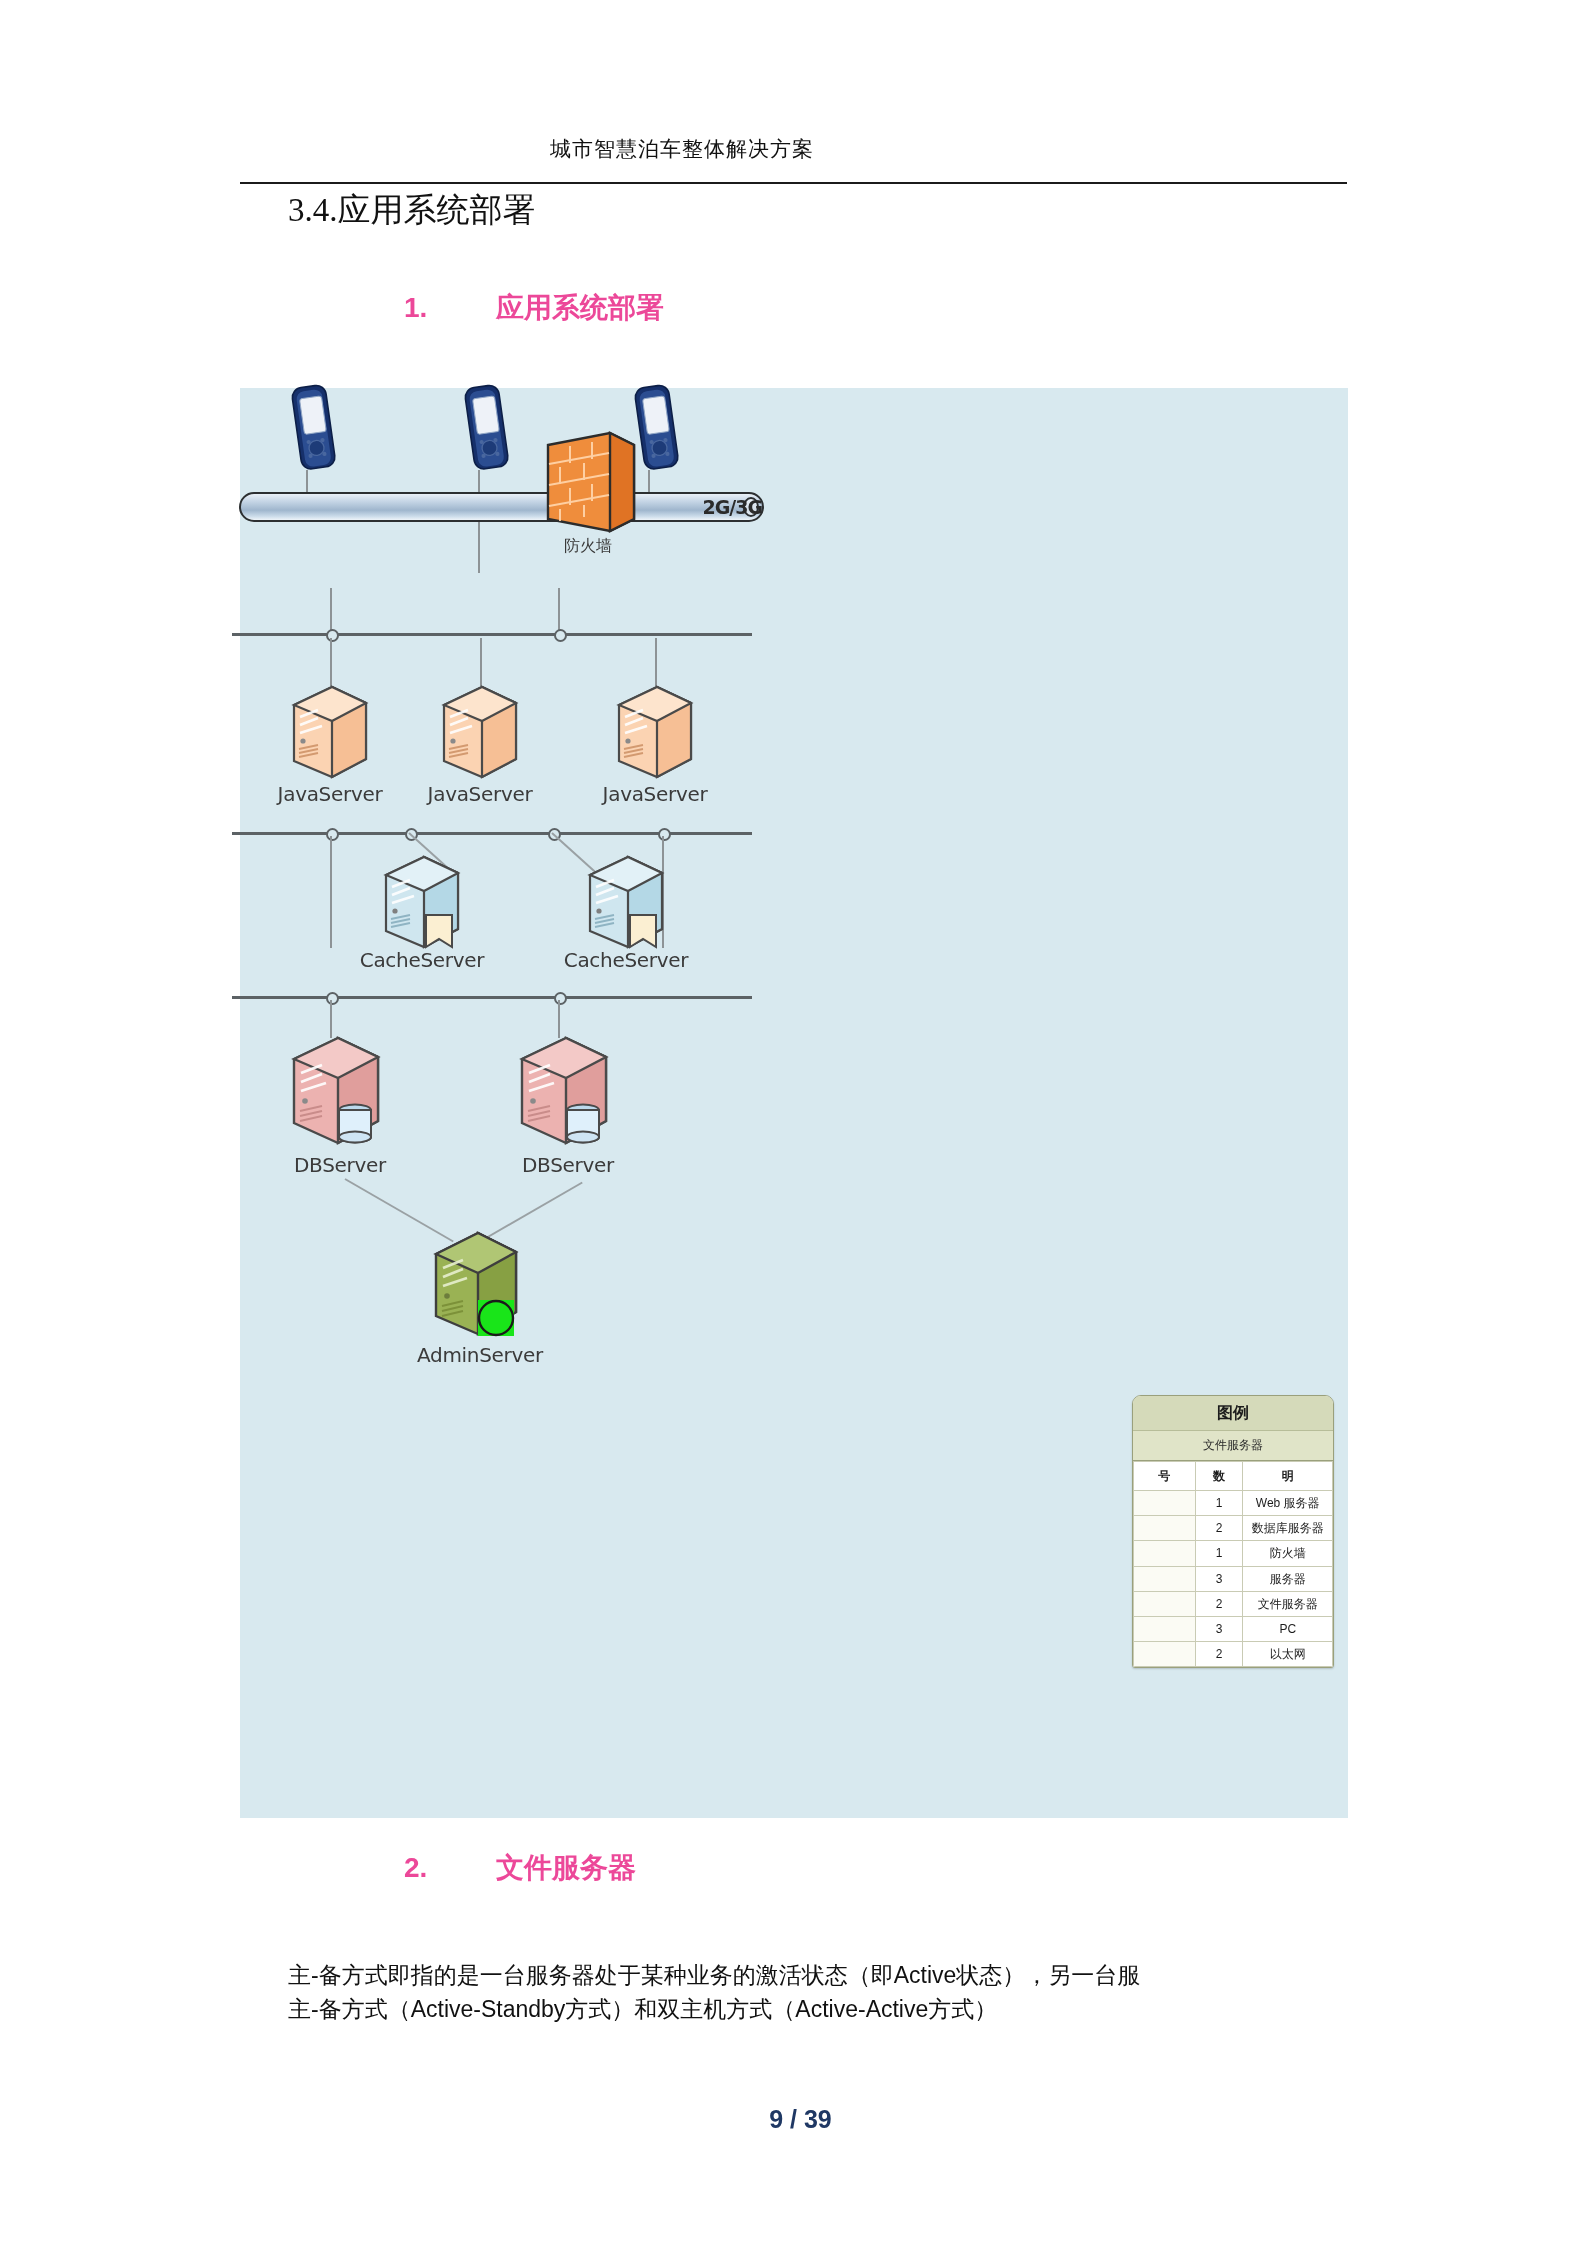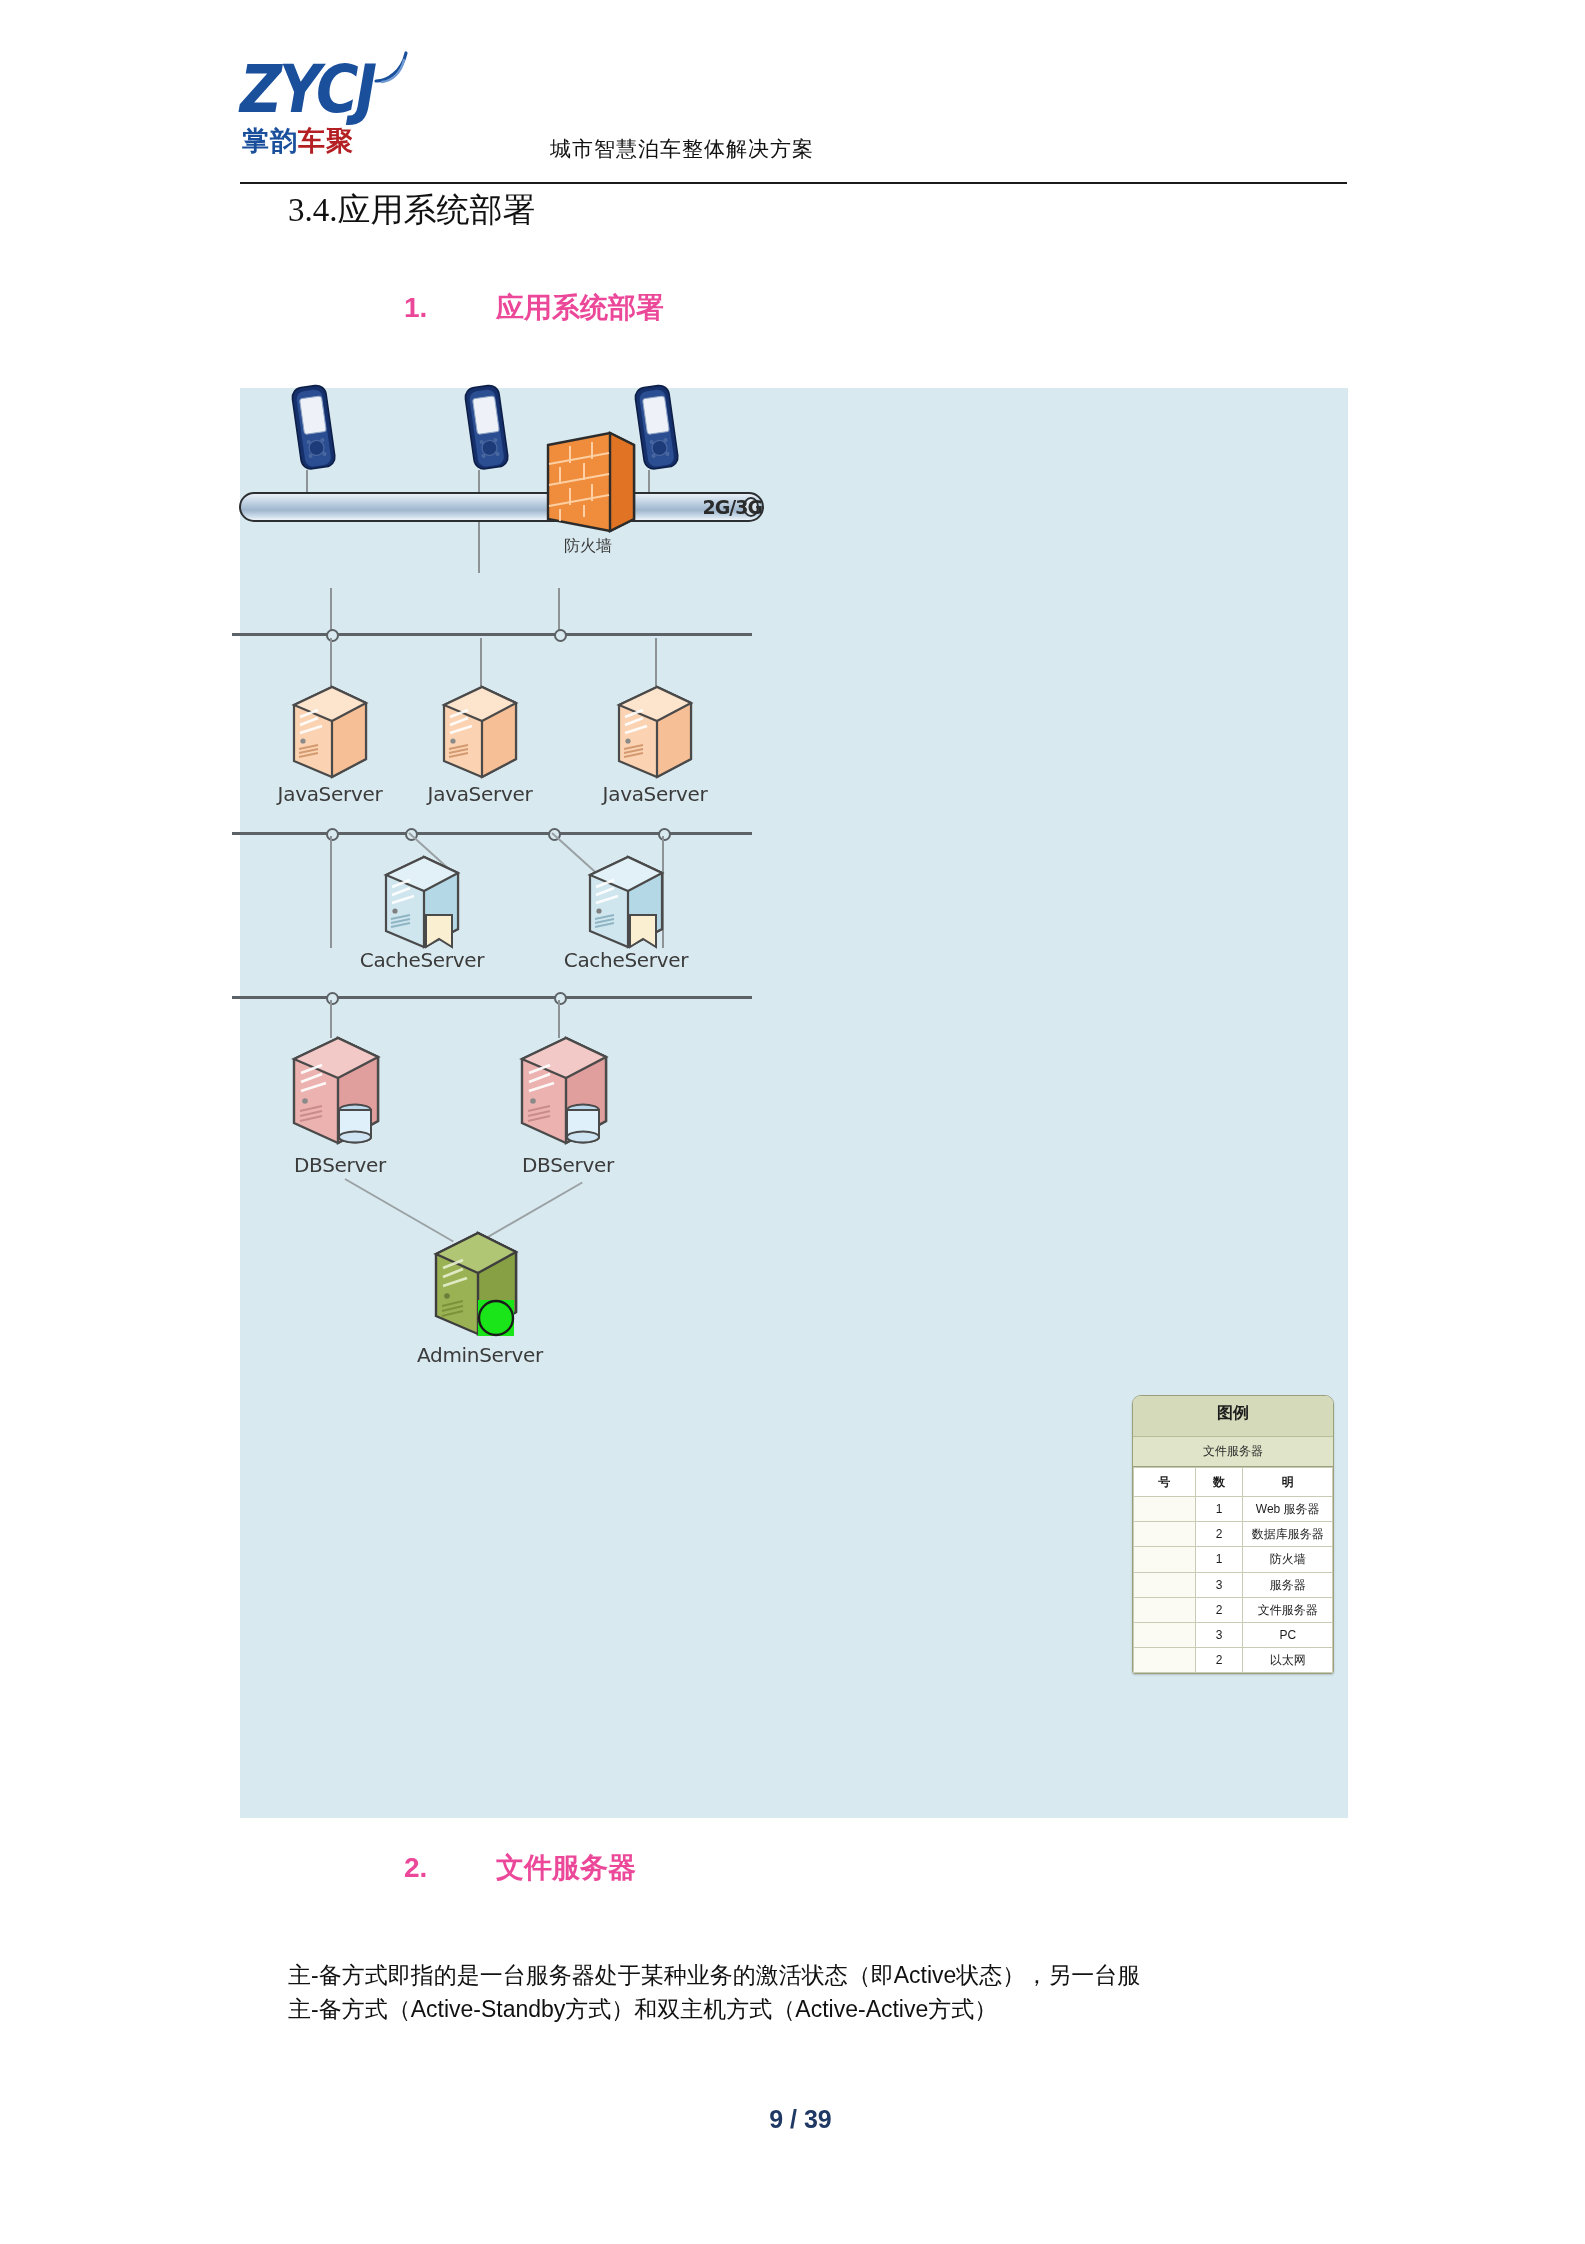--- a/index.html
+++ b/index.html
@@ -228,21 +228,21 @@
     overflow: hidden;
     box-sizing: border-box;
     box-shadow: 0 1px 2px rgba(0,0,0,0.18);
   }
   .legend-title {
     background: #d5daba;
     text-align: center;
     font-size: 16px;
     font-weight: bold;
     color: #1c1c1c;
-    padding: 7px 0 12px 0;
+    padding: 7px 0 6px 0;
     border-bottom: 1px solid #b7bd99;
   }
   .legend-sub {
     background: #e0e4c8;
     text-align: center;
     font-size: 12px;
     color: #2b2b2b;
     padding: 6px 0 6px 0;
     border-bottom: 1px solid #9aa07c;
   }
@@ -293,28 +293,20 @@
     color: #1f3864;
   }
 </style>
 </head>
 <body>
 
 <div class="page">
 
   <div class="header">
 
-    <div class="logo">
-      <div class="logo-mark">ZYCJ</div>
-      <svg class="logo-wave" viewBox="0 0 40 34">
-        <path d="M4 30 C 16 30, 30 20, 34 2" stroke="#1a4f9c" stroke-width="3.2" fill="none" stroke-linecap="round"></path>
-        <path d="M10 31 C 20 30, 29 22, 32 9" stroke="#6f9ad1" stroke-width="2.4" fill="none" stroke-linecap="round"></path>
-      </svg>
-      <div class="logo-sub"><span>掌韵</span><span class="red">车聚</span></div>
-    </div>
 
     <div class="header-title">城市智慧泊车整体解决方案</div>
   </div>
   <div class="header-rule"></div>
 
   <div class="h-section"><span class="num">3.4.</span><span>应用系统部署</span></div>
 
   <div class="h-sub" id="heading-1"><span class="s-num">1.</span><span>应用系统部署</span></div>
 
   <div class="diagram">

